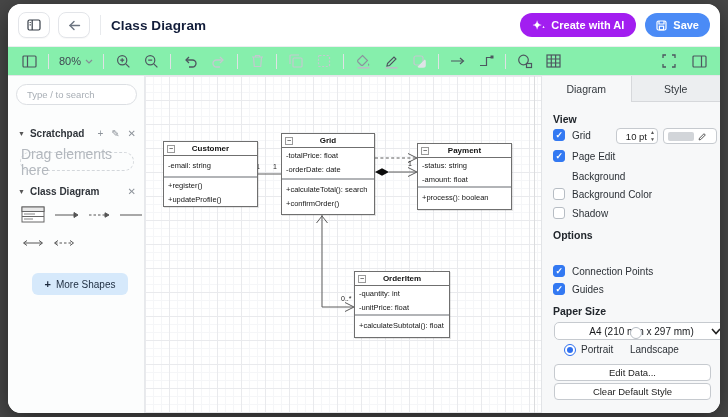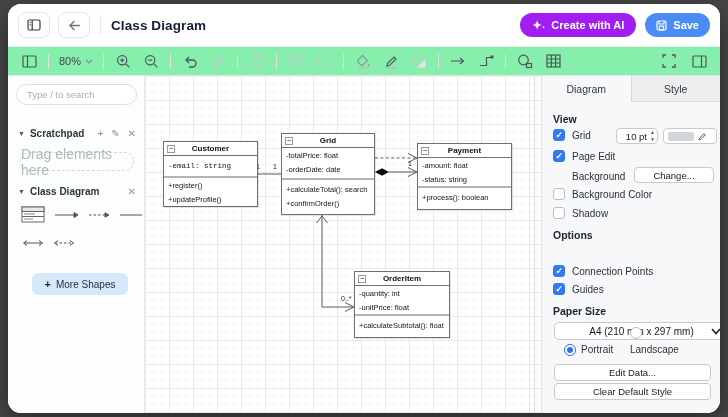--- a/index.html
+++ b/index.html
@@ -354,21 +354,21 @@
       <span class="mult" style="left:263px;top:84px;">1</span>
       <span class="mult" style="left:176px;top:131px;">1</span>
       <span class="mult" style="left:196px;top:219px;">0..*</span>
 
       <div class="uml" style="left:18px;top:65px;width:95px;height:66px;">
         <div class="uml-h" style="height:14px;line-height:13px;">
           <span class="collapse">−</span>
           <span>Customer</span>
         </div>
         <div class="uml-a" style="height:22px;">
-          <div class="urow" style="padding-top:4px;font-family:Liberation Mono, monospace;">-email: string</div>
+          <div class="urow" style="padding-top:4px;">-email: string</div>
         </div>
         <div>
           <div class="urow">+register()</div>
           <div class="urow">+updateProfile()</div>
         </div>
       </div>
 
       <div class="uml" style="left:136px;top:57px;width:94px;height:82px;">
         <div class="uml-h" style="height:14px;line-height:13px;">
           <span class="collapse">−</span>
@@ -383,22 +383,22 @@
           <div class="urow">+confirmOrder()</div>
         </div>
       </div>
 
       <div class="uml" style="left:272px;top:67px;width:95px;height:67px;">
         <div class="uml-h" style="height:14px;line-height:13px;">
           <span class="collapse">−</span>
           <span>Payment</span>
         </div>
         <div class="uml-a" style="height:30px;">
+          <div class="urow">-status: string</div>
           <div class="urow">-amount: float</div>
-          <div class="urow">-status: string</div>
         </div>
         <div>
           <div class="urow" style="padding-top:4px;">+process(): boolean</div>
         </div>
       </div>
 
       <div class="uml" style="left:209px;top:195px;width:96px;height:67px;">
         <div class="uml-h" style="height:14px;line-height:13px;">
           <span class="collapse">−</span>
           <span>OrderItem</span>
@@ -438,23 +438,20 @@
             <path d="M1.5 6.2 l4.5-4.5 1.3 1.3 -4.5 4.5 -1.7 .4 z"></path>
           </svg>
       </div>
 
       <div class="p-abs chkrow" style="left:11px;top:74px;">
         <span class="cb on"></span>
         <span>Page Edit</span>
       </div>
 
       <div class="p-abs" style="left:30px;top:95px;">Background</div>
-      <button class="pbtn p-abs" style="left:92px;top:91px;width:80px;height:16px;">
-        <span>Change...</span>
-      </button>
 
       <div class="p-abs chkrow" style="left:11px;top:112px;">
         <span class="cb"></span>
         <span>Background Color</span>
       </div>
       <div class="p-abs chkrow" style="left:11px;top:131px;">
         <span class="cb"></span>
         <span>Shadow</span>
       </div>
 

